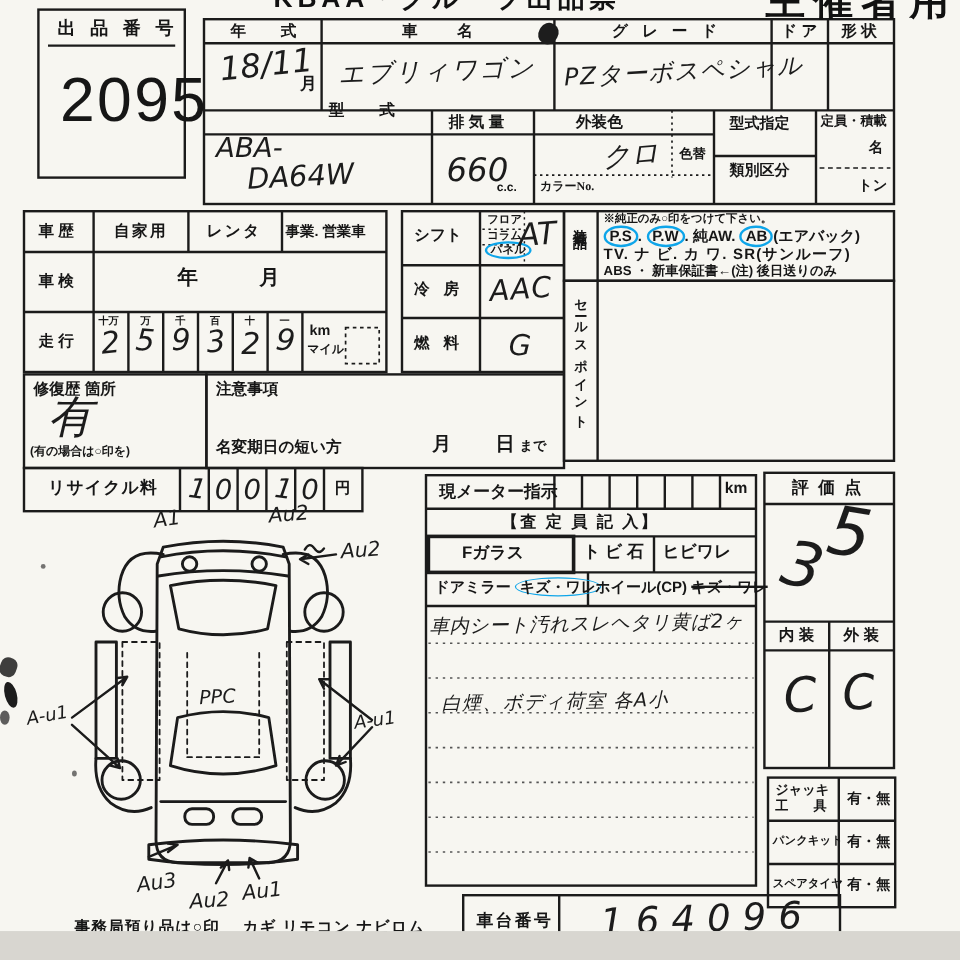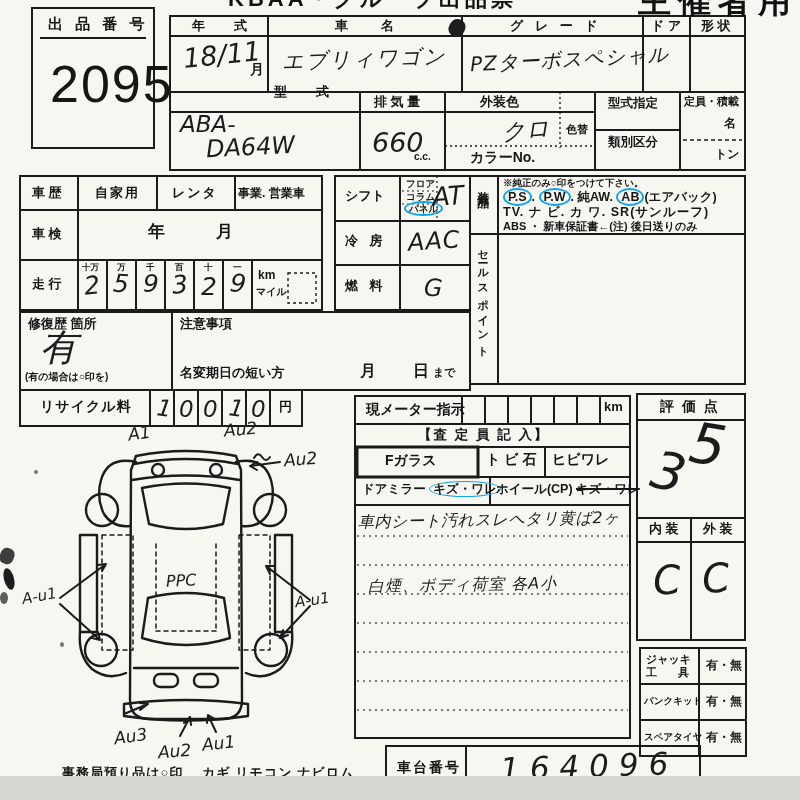--- a/index.html
+++ b/index.html
@@ -194,21 +194,21 @@
   <div class="t b" style="left:608px;top:136px;font-size:12.5px;">類別区分</div>
   <div class="t b" style="left:684px;top:95px;font-size:11px;">定員・積載</div>
   <div class="t b" style="left:724px;top:117px;font-size:12px;">名</div>
   <div class="t b" style="left:715px;top:148px;font-size:12px;">トン</div>
 
   <div class="t hw" style="left:180px;top:112px;font-size:23px;">ABA-</div>
   <div class="t hw" style="left:206px;top:134px;font-size:24px;transform:rotate(-3deg);">DA64W</div>
   <div class="t hw" style="left:372px;top:128px;font-size:27px;">660</div>
   <div class="t b" style="left:414px;top:151px;font-size:10px;">c.c.</div>
   <div class="t hw" style="left:502px;top:118px;font-size:23px;transform:rotate(-5deg);">クロ</div>
-  <div class="t b" style="left:470px;top:150px;font-size:14px;">カラーNo.</div>
+  <div class="t b" style="left:450px;top:150px;font-size:10px;font-family:Liberation Serif, serif;">カラーNo.</div>
 
   <div class="t b" style="left:32px;top:186px;font-size:13px;">車 歴</div>
   <div class="t b" style="left:95px;top:186px;font-size:13px;letter-spacing:2px;">自家用</div>
   <div class="t b" style="left:172px;top:186px;font-size:13px;letter-spacing:2px;">レンタ</div>
   <div class="t b" style="left:238px;top:187px;font-size:12px;">事業. 営業車</div>
 
   <div class="t b" style="left:32px;top:227px;font-size:13px;">車 検</div>
   <div class="t b" style="left:148px;top:223px;font-size:17px;">年</div>
   <div class="t b" style="left:216px;top:223px;font-size:17px;">月</div>
 

